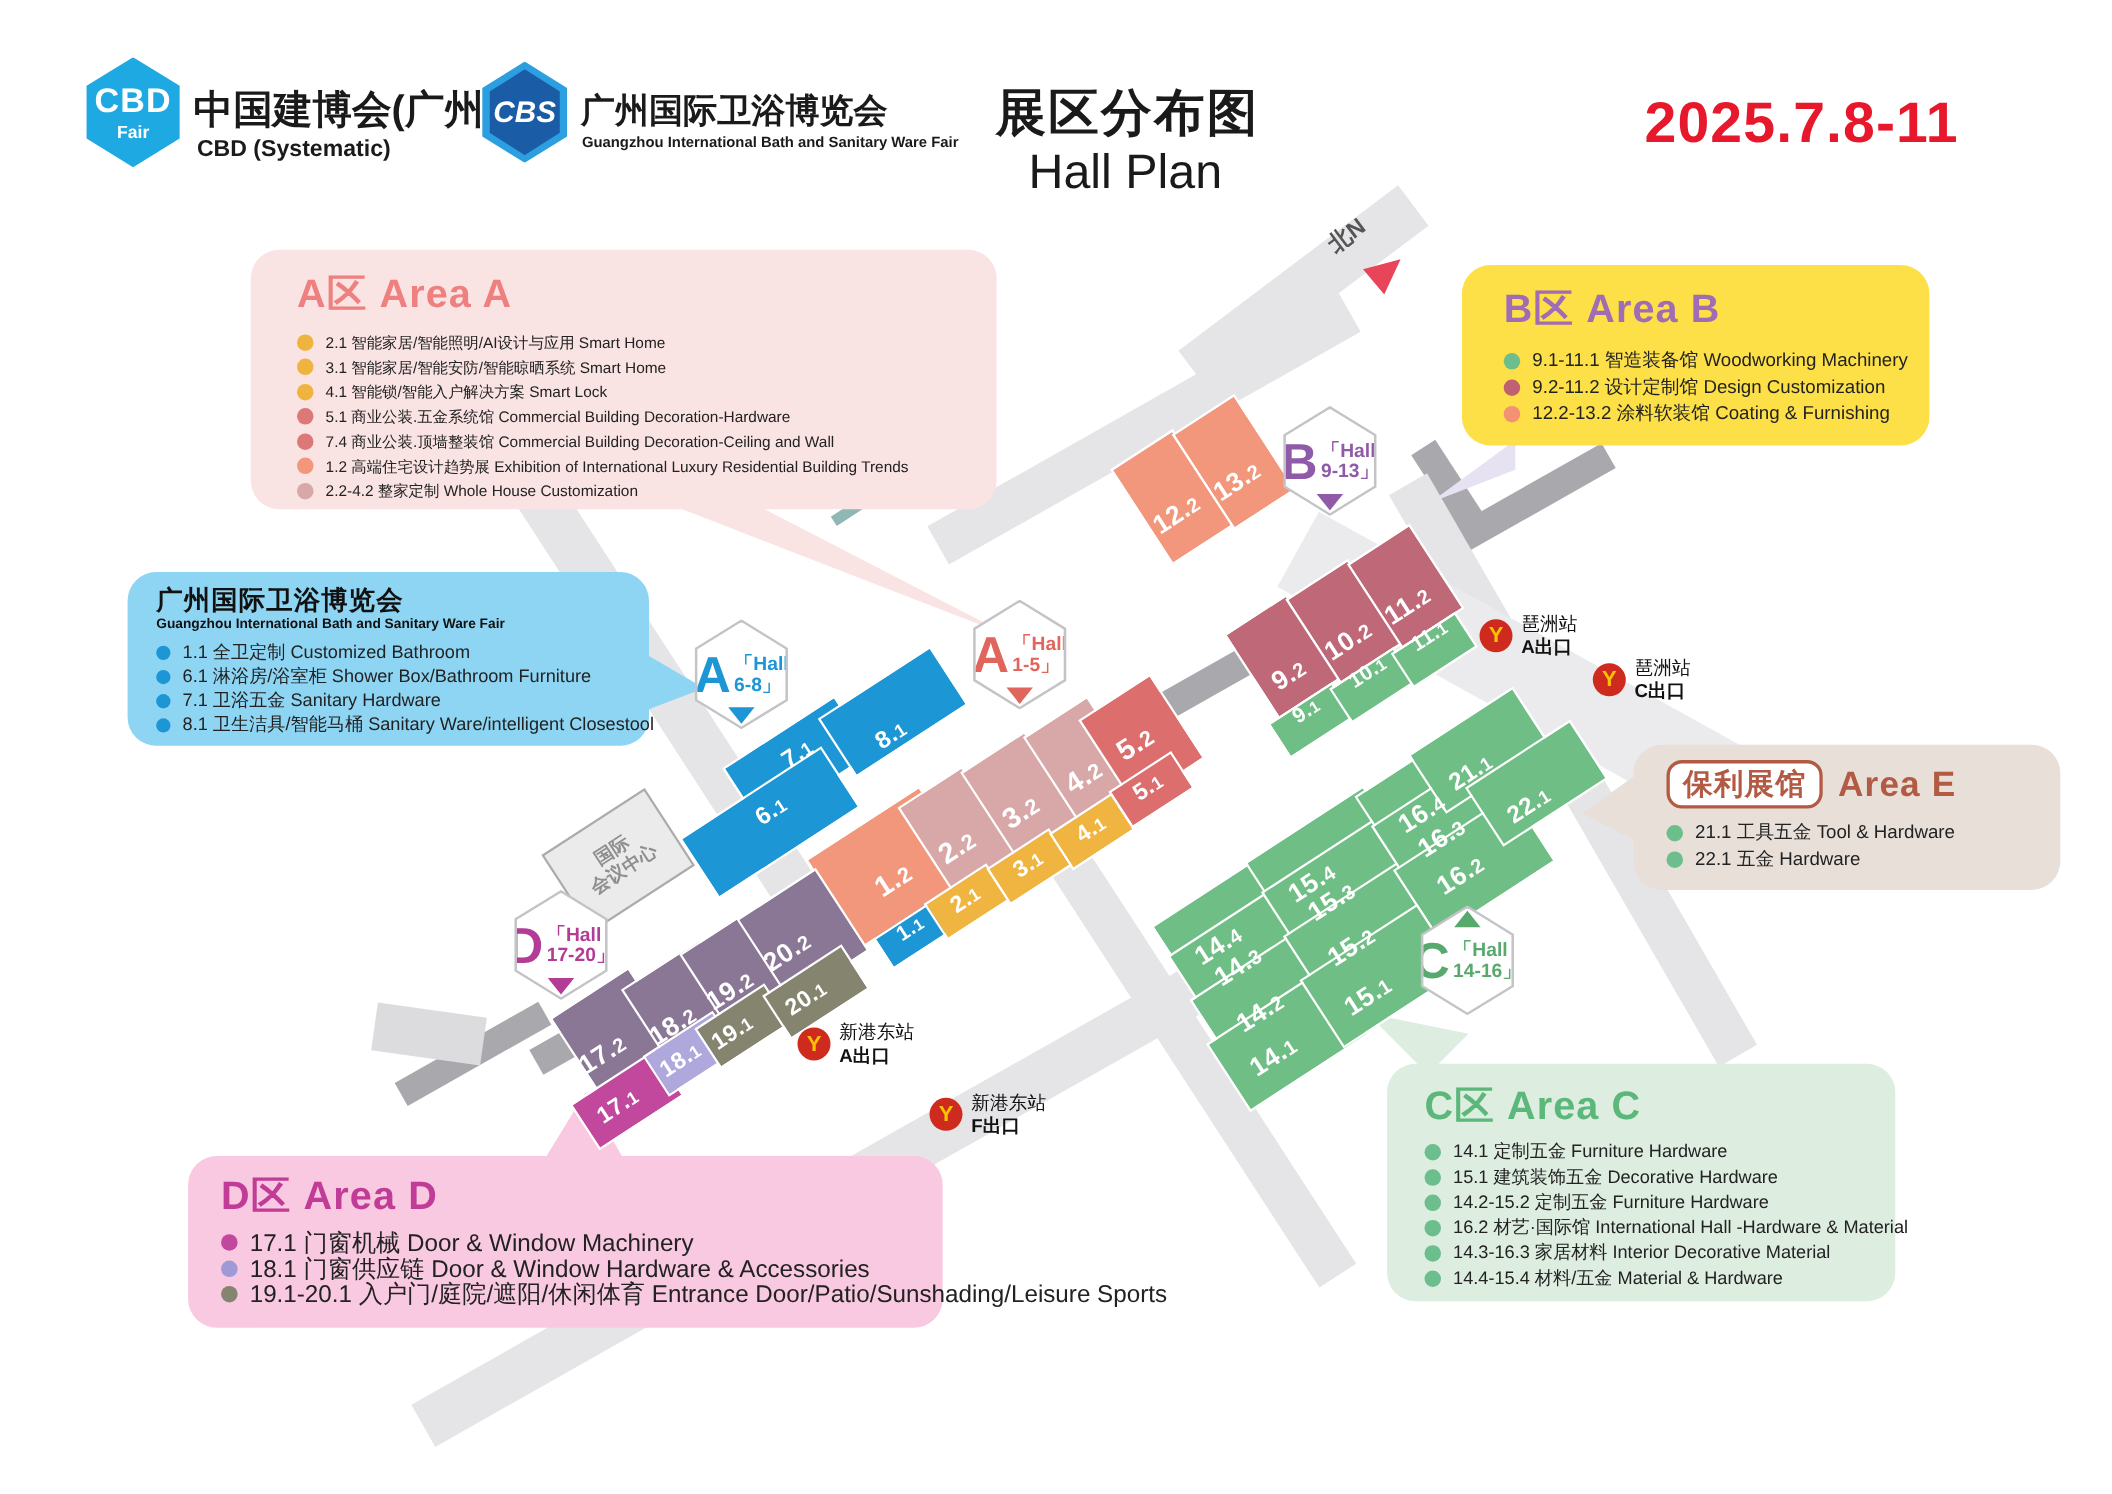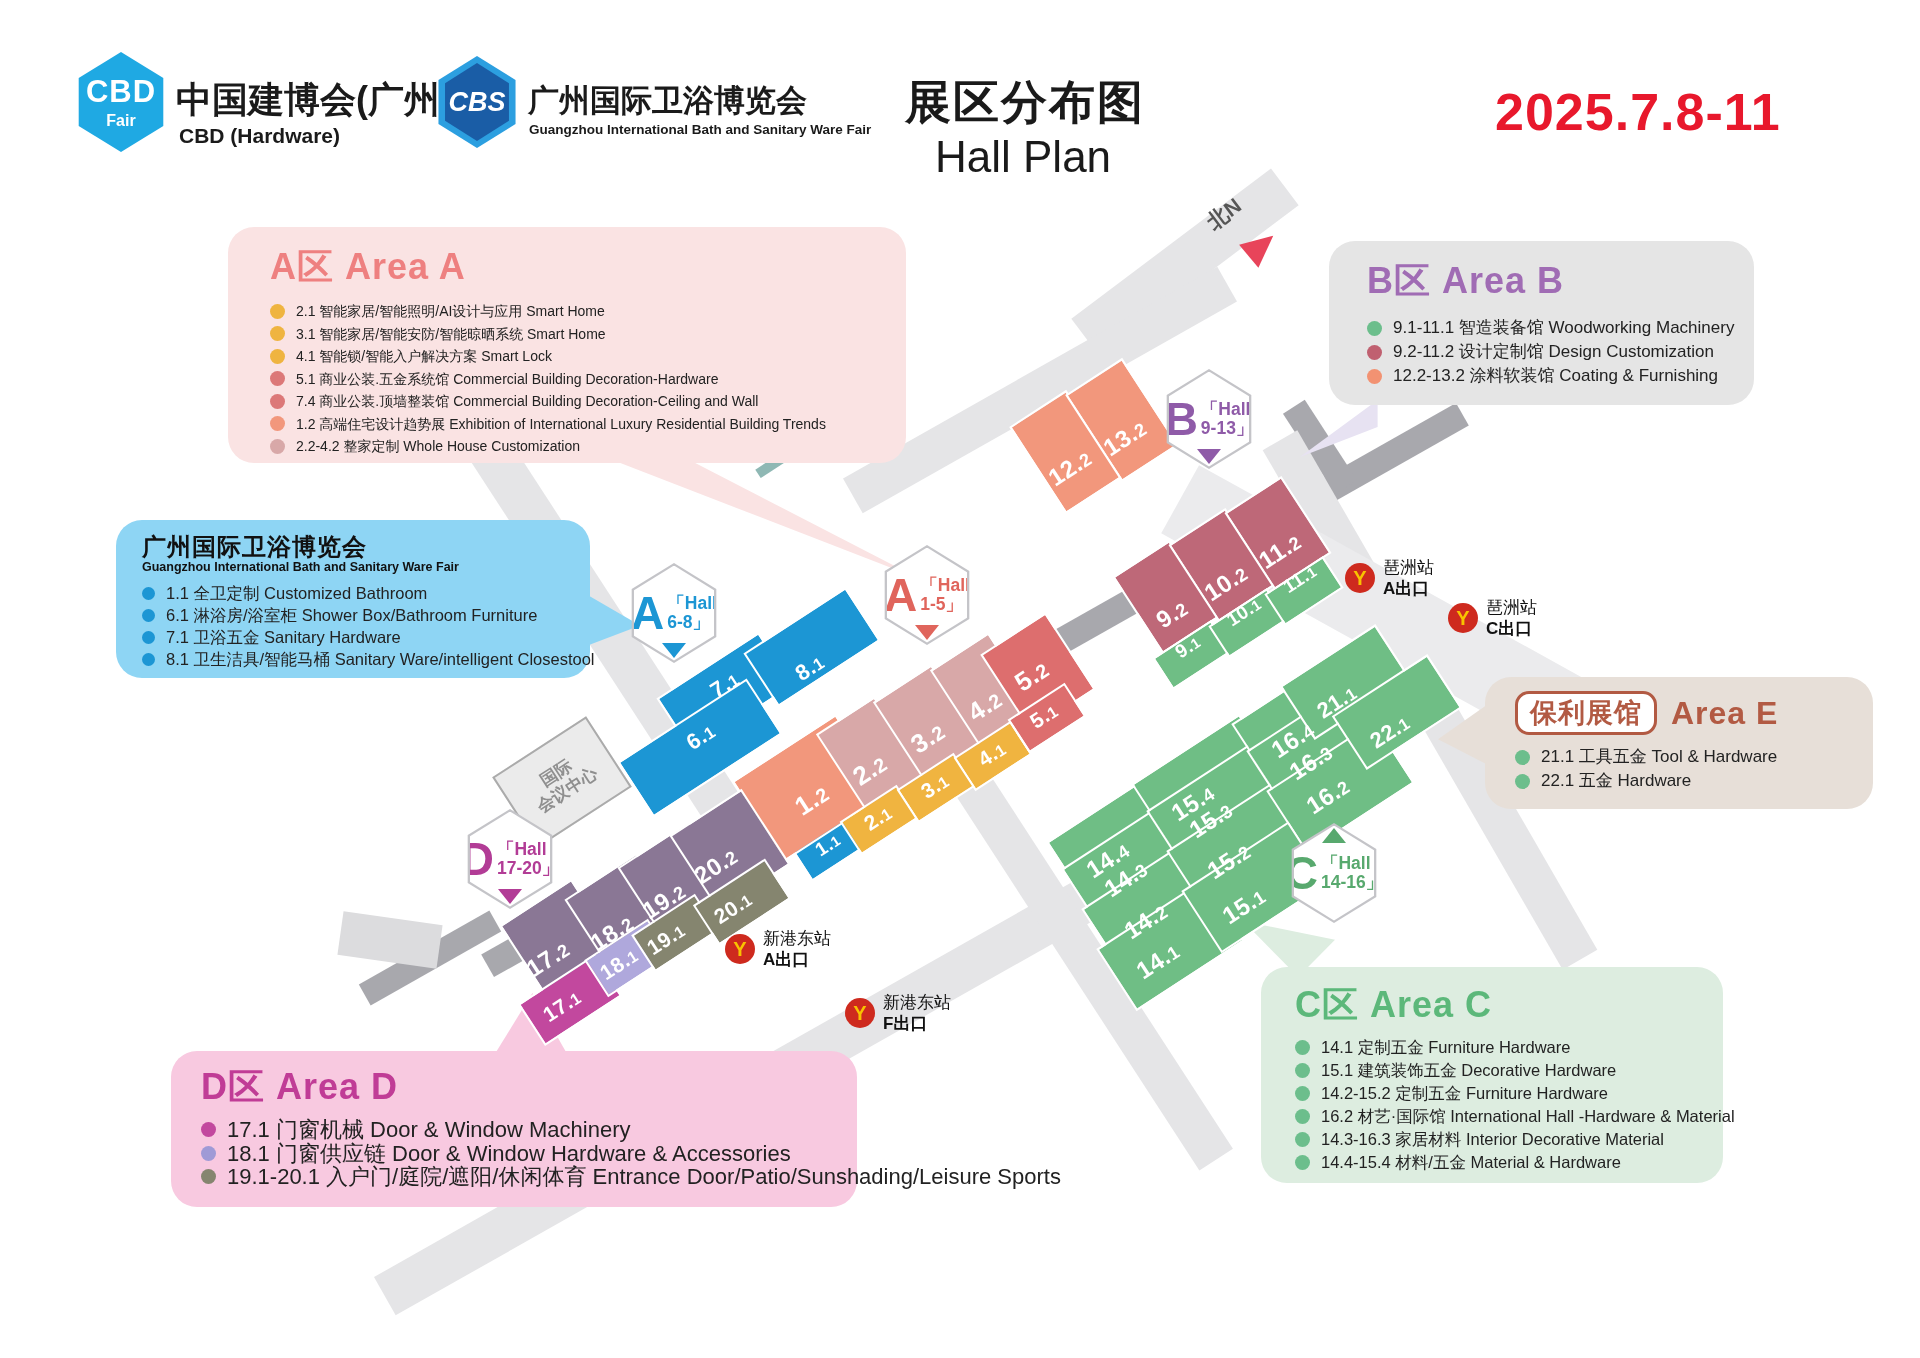--- a/index.html
+++ b/index.html
@@ -66,21 +66,21 @@
   .li .dot{display:inline-block;border-radius:50%;background:var(--dot);flex:0 0 auto;margin-right:11px;}
   #legend-a{left:228px;top:227px;width:678px;height:236px;background:#FAE3E3;padding:16px 20px 10px 42px;box-sizing:border-box;}
   #legend-a .ltitle{font-size:36px;color:#EE8080;margin-bottom:8px;}
   #legend-a .li{font-size:14px;line-height:22.5px;}
   #legend-a .dot{width:15px;height:15px;}
   #legend-bath{left:116px;top:520px;width:474px;height:158px;background:#8ED5F4;padding:14px 18px 10px 26px;box-sizing:border-box;}
   #legend-bath .ltitle{font-size:24px;color:#111;line-height:1.1;}
   #legend-bath .lsub{font-size:12.5px;font-weight:bold;color:#111;margin-bottom:8px;}
   #legend-bath .li{font-size:16.5px;line-height:22px;text-align:right;}
   #legend-bath .dot{width:13px;height:13px;}
-  #legend-b{left:1329px;top:241px;width:425px;height:164px;background:#e5e5e5;padding:16px 18px 10px 38px;box-sizing:border-box;}
+  #legend-b{left:1329px;top:241px;width:425px;height:164px;background:#fde047;padding:16px 18px 10px 38px;box-sizing:border-box;}
   #legend-b .ltitle{font-size:36px;color:#A06CB4;margin-bottom:10px;}
   #legend-b .li{font-size:17px;line-height:24px;}
   #legend-b .dot{width:15px;height:15px;}
   #legend-e{left:1485px;top:677px;width:388px;height:132px;background:#E7DFD8;padding:14px 16px 8px 30px;box-sizing:border-box;}
   #legend-e .ltitle{display:flex;align-items:center;margin-bottom:10px;}
   #legend-e .pill{border:3px solid #B25A43;border-radius:14px;background:#fff;color:#B25A43;
                   font-size:27px;font-weight:bold;padding:1px 12px;margin-right:14px;}
   #legend-e .rest{font-size:32px;font-weight:bold;color:#B25A43;letter-spacing:1px;}
   #legend-e .li{font-size:17px;line-height:24px;}
   #legend-e .dot{width:15px;height:15px;}
@@ -103,21 +103,21 @@
 </head>
 <body>
 
 <div class="canvas">
 
   <div class="hex-logo" id="logo-cbd">
     <span class="big">CBD</span>
     <span class="small">Fair</span>
   </div>
   <div class="h-title-cn" id="t1">中国建博会(广州)</div>
-  <div id="t1-sub">CBD (Hardware)</div>
+  <div id="t1-sub">CBD (Systematic)</div>
 
   <div class="hex-logo" id="logo-cbs-outer">
     <div id="logo-cbs-inner">
       <span>CBS</span>
     </div>
   </div>
   <div class="h-title-cn" id="t2">广州国际卫浴博览会</div>
   <div id="t2-sub">Guangzhou International Bath and Sanitary Ware Fair</div>
 
   <div class="h-title-cn" id="main-title">展区分布图</div>

